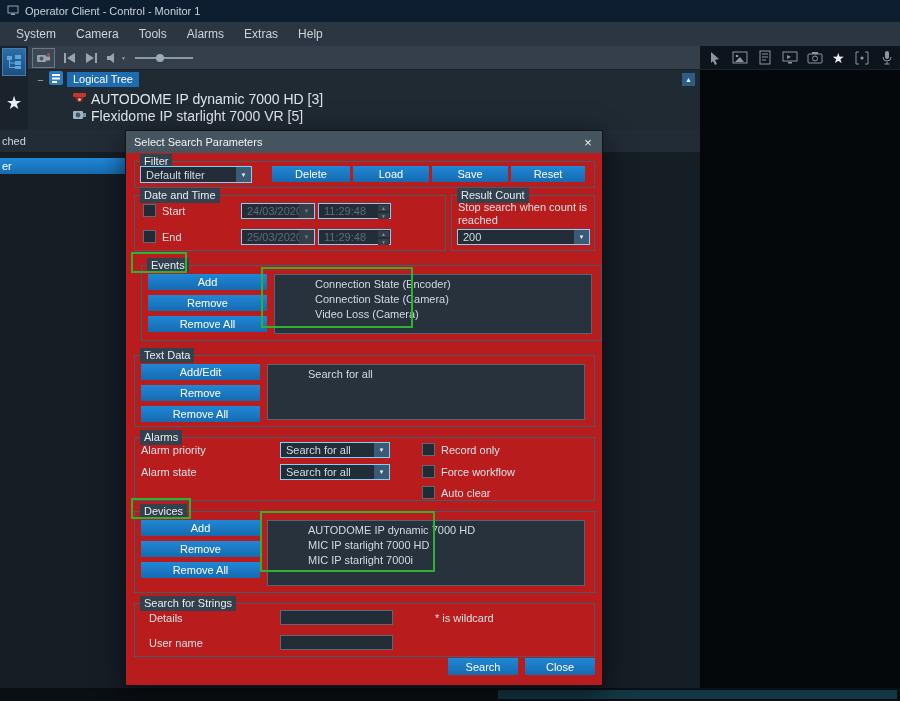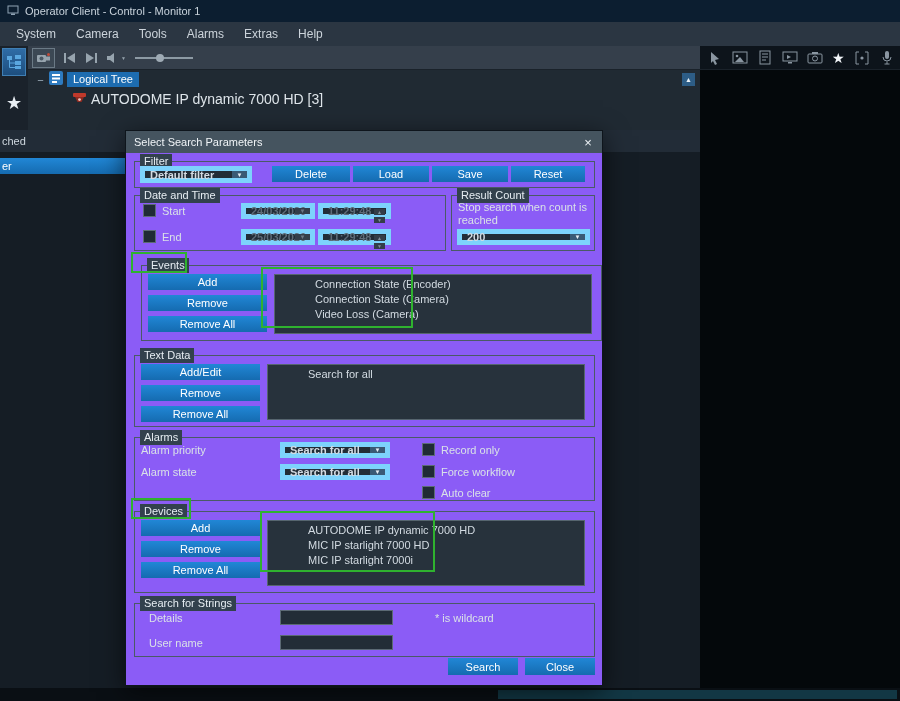--- a/index.html
+++ b/index.html
@@ -48,35 +48,35 @@
   #sub-header { position:absolute; left:0; top:0; width:700px; height:22px; background:#222c37;
     display:flex; align-items:center; padding-left:2px; font-size:11px; color:#cfd8df; }
   .frag-btn { position:absolute; top:28px; height:16px; background:linear-gradient(180deg,#2187d6,#156bb0);
     color:#fff; font-size:11px; display:flex; align-items:center; padding-left:2px; }
 
   
   #bottom-bar { position:absolute; left:0; top:688px; width:900px; height:13px; background:#0a0f14; }
   #bottom-teal { position:absolute; left:498px; top:2px; width:399px; height:9px; background:#123744; }
 
   
-  #dialog { position:absolute; left:125px; top:130px; width:478px; height:556px; background:#8b5cf6;
+  #dialog { position:absolute; left:125px; top:130px; width:478px; height:556px; background:#b91c1c;
     border:1px solid #0e151c; box-shadow:0 6px 24px rgba(0,0,0,.6); z-index:5; }
   #dlg-title { position:absolute; left:0; top:0; right:0; height:22px; background:#45545f;
     display:flex; align-items:center; padding:0 8px; font-size:11px; color:#f0f4f7; }
   #dlg-close { position:absolute; right:4px; top:2px; width:20px; height:18px; display:flex;
     align-items:center; justify-content:center; color:#eef3f7; font-size:13px; cursor:pointer; }
 
   .group { position:absolute; border:1px solid #4a5a66; }
   .glabel { position:absolute; top:-8px; left:5px; background:#32414d; padding:0 4px;
     font-size:11px; color:#e6edf2; line-height:15px; white-space:nowrap; }
 
   .btn { position:absolute; background:linear-gradient(180deg,#2187d6,#156bb0); color:#fff;
     font-size:11px; display:flex; align-items:center; justify-content:center; cursor:pointer; }
 
-  .dd { position:absolute; background:#222d37; border:5px solid #7dd3fc;font-weight:bold; }
+  .dd { position:absolute; background:#222d37; border:1px solid #7dd3fc; }
   .dd .val { position:absolute; left:5px; top:0; bottom:0; display:flex; align-items:center;
     font-size:11px; color:#d3dbe2; white-space:nowrap; }
   .dd .arr { position:absolute; right:0; top:0; bottom:0; width:15px; background:#3a5a75;
     display:flex; align-items:center; justify-content:center; font-size:6px; color:#e6edf3; }
   .dd.disabled .val { color:#5e6c78; }
   .dd.disabled .arr { background:#333e49; color:#6b7883; }
   .spin { position:absolute; right:0; top:0; bottom:0; width:13px; display:flex; flex-direction:column; }
   .spin span { flex:1; display:flex; align-items:center; justify-content:center; font-size:5px;
     color:#828f9a; background:#333e49; margin:1px 1px; }
 
@@ -237,20 +237,30 @@
   <div class="tree-row" style="left:44px;top:21px;">
     <span>
       <svg width="15" height="12">
           <rect x="1" y="1" width="13" height="4" rx="1" fill="#c0392b"></rect>
           <path d="M3 5 h9 l-2.5 5 h-4 z" fill="#8e2a20"></path>
           <circle cx="7.5" cy="7.6" r="1.4" fill="#f1c6c0"></circle>
         </svg>
     </span>
     <span class="tree-lbl">AUTODOME IP dynamic 7000 HD [3]</span>
   </div>
+  <div class="tree-row" style="left:44px;top:38px;">
+    <span>
+      <svg width="15" height="12">
+          <rect x="1" y="2" width="10" height="8" rx="1" fill="#9fb3c0"></rect>
+          <circle cx="6" cy="6" r="2.4" fill="#42586a"></circle>
+          <rect x="11" y="4" width="3" height="4" fill="#7e93a2"></rect>
+        </svg>
+    </span>
+    <span class="tree-lbl">Flexidome IP starlight 7000 VR [5]</span>
+  </div>
   <span id="tree-scroll-up">▲</span>
 </div>
 
 <div id="video-pane"></div>
 
 <div id="left-subpanel">
   <div id="sub-header">
     <span>ched</span>
   </div>
   <div class="frag-btn" style="left:0;width:86px;">

